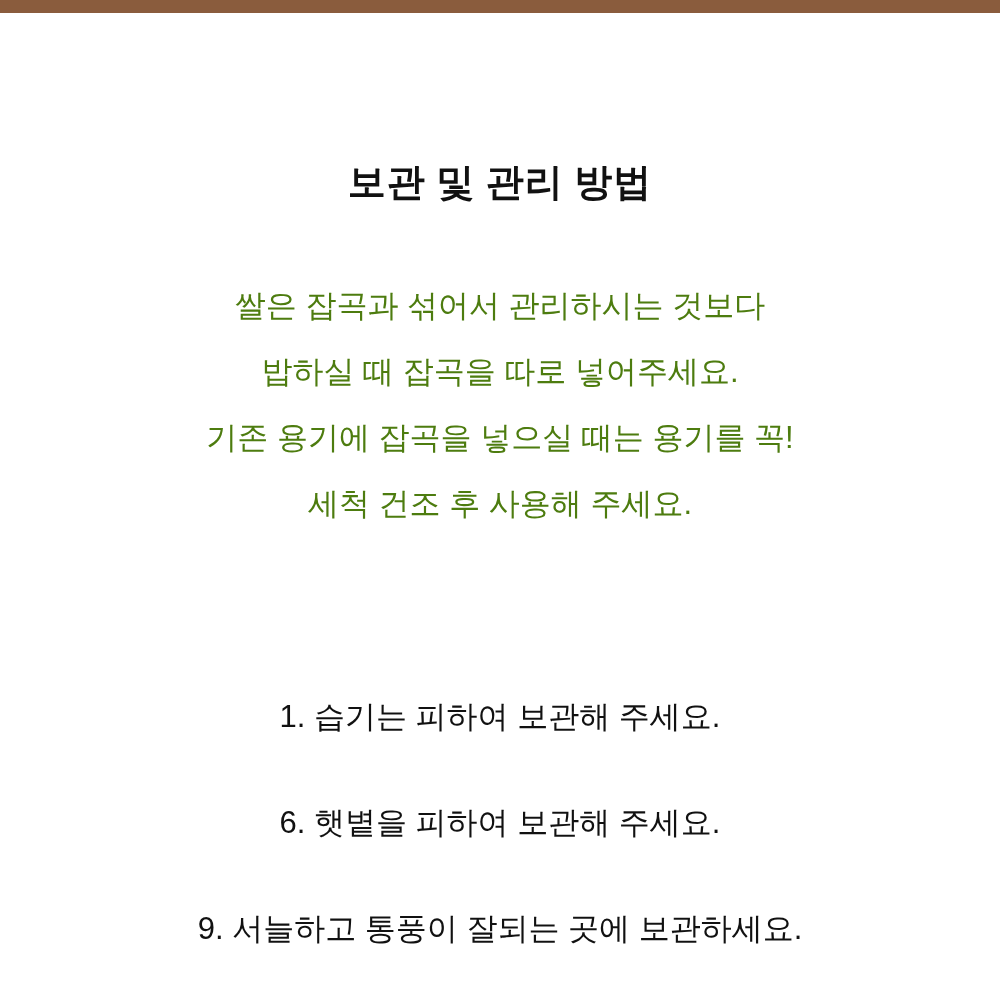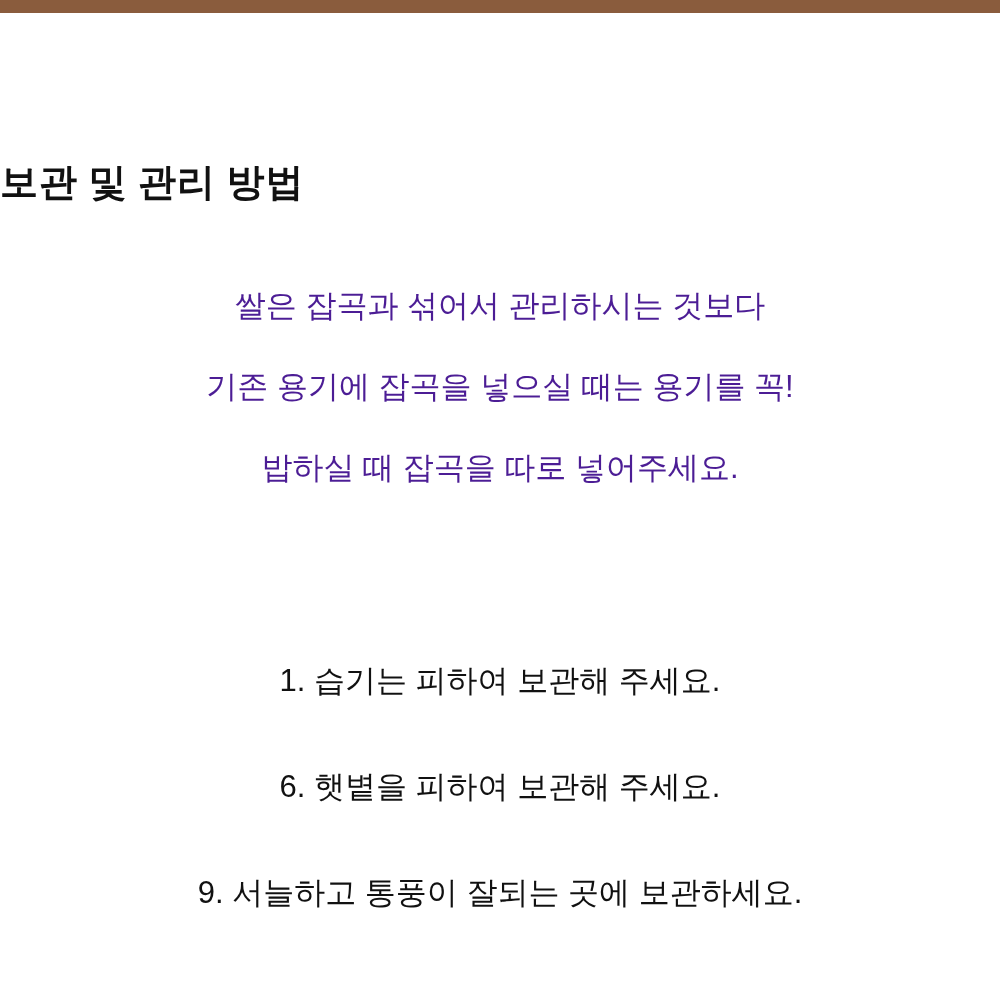--- a/index.html
+++ b/index.html
@@ -16,39 +16,39 @@
     background: #ffffff;
     color: #111111;
   }
   .top-bar {
     width: 100%;
     height: 13px;
     background: #8a5c3d;
   }
   .page-title {
     margin: 148px 0 0 0;
-    text-align: left;
+    text-align: center;
     font-family: "Liberation Serif", "DejaVu Serif", serif;
     font-weight: 800;
     font-size: 38px;
     line-height: 42px;
     letter-spacing: 1px;
     color: #111111;
   }
   .body-text {
     margin-top: 70px;
   }
   .body-text p {
-    margin: 15px;
+    margin: 0;
     text-align: center;
     font-family: "Liberation Sans", "DejaVu Sans", sans-serif;
     font-weight: 500;
     font-size: 31px;
     line-height: 66px;
-    color: #4c1d95;
+    color: #4d7c0f;
   }
   .instruction-list {
     margin-top: 160px;
   }
   .instruction-list p {
     margin: 0 0 66px 0;
     text-align: center;
     font-family: "Liberation Sans", "DejaVu Sans", sans-serif;
     font-weight: 500;
     font-size: 31px;
@@ -60,22 +60,23 @@
 <body>
 
 <div class="page">
 
   <div class="top-bar"></div>
 
   <h1 class="page-title">보관 및 관리 방법</h1>
 
   <section class="body-text">
     <p>쌀은 잡곡과 섞어서 관리하시는 것보다</p>
+    <p>밥하실 때 잡곡을 따로 넣어주세요.</p>
     <p>기존 용기에 잡곡을 넣으실 때는 용기를 꼭!</p>
-    <p>밥하실 때 잡곡을 따로 넣어주세요.</p>
+    <p>세척 건조 후 사용해 주세요.</p>
   </section>
 
   <section class="instruction-list">
     <p>1. 습기는 피하여 보관해 주세요.</p>
     <p>6. 햇볕을 피하여 보관해 주세요.</p>
     <p>9. 서늘하고 통풍이 잘되는 곳에 보관하세요.</p>
   </section>
 
 </div>
 

